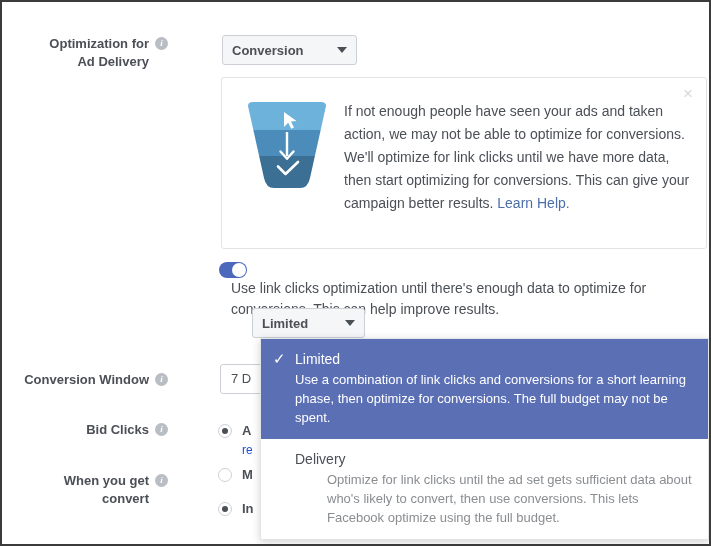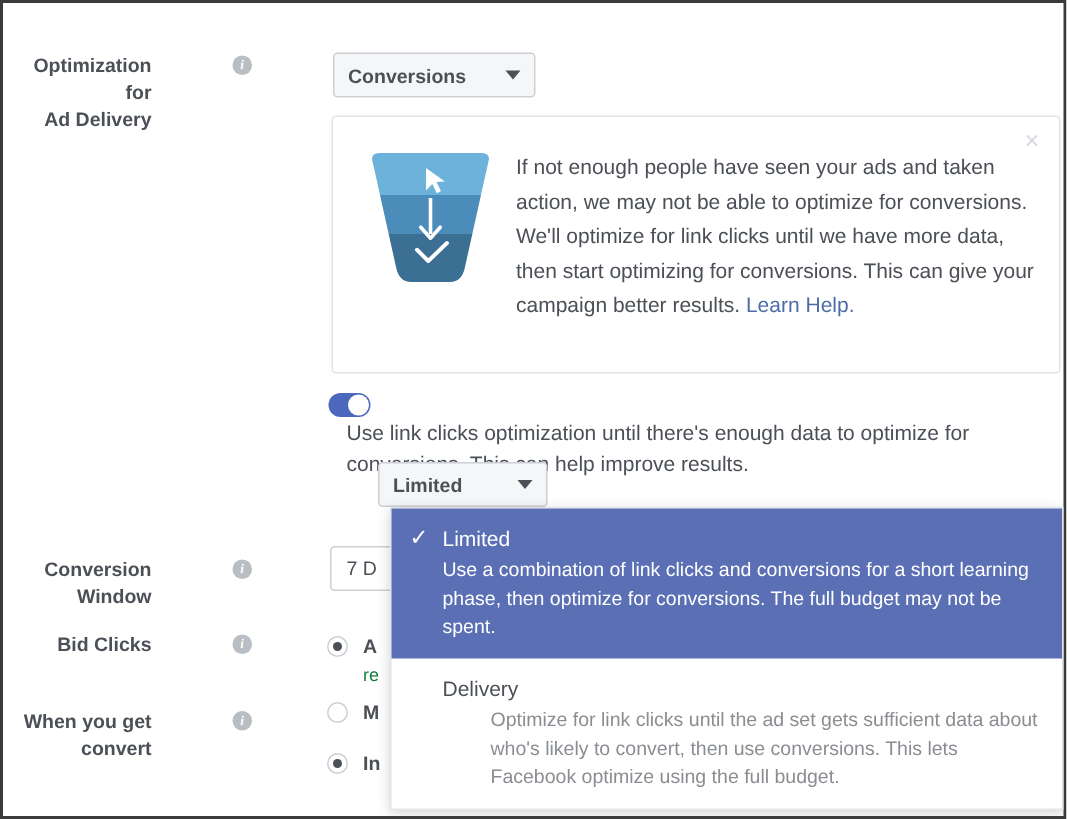--- a/index.html
+++ b/index.html
@@ -32,21 +32,20 @@
     text-align: right;
     font-size: 13px;
     font-weight: bold;
     color: #4b4f56;
     line-height: 18px;
     padding-right: 6px;
     box-sizing: border-box;
     display: flex;
     justify-content: flex-end;
     align-items: flex-start;
-    gap: 48px;
   }
   .row-label .lbl-text {
     display: block;
   }
   .info-icon {
     display: inline-block;
     width: 13px;
     height: 13px;
     border-radius: 50%;
     background: #b9bdc4;
@@ -242,21 +241,21 @@
     margin-left: 10px;
     font-size: 13px;
     font-weight: bold;
     color: #4b4f56;
     line-height: 18px;
     white-space: nowrap;
   }
   .radio-sub {
     position: absolute;
     font-size: 12px;
-    color: #15803d;
+    color: #1d4ed8;
     line-height: 16px;
     white-space: nowrap;
   }
 
   
   #dropdown {
     position: absolute;
     left: 258px;
     top: 336px;
     width: 449px;
@@ -309,21 +308,21 @@
   <div class="row" style="left:0px; top:33px;">
     <div class="row-label">
       <span>
         <span class="lbl-text">Optimization for</span>
         <span class="lbl-text">Ad Delivery</span>
       </span>
       <span class="info-icon">i</span>
     </div>
     <div style="margin-left:48px;">
       <div class="select-btn" style="width:135px;">
-        <span>Conversions</span>
+        <span>Conversion</span>
         <span class="caret"></span>
       </div>
     </div>
   </div>
 
   <div id="info-card">
     <div id="card-close">×</div>
 
     <div id="funnel-wrap">
       <svg width="86" height="92" viewBox="0 0 86 92" xmlns="http://www.w3.org/2000/svg">

